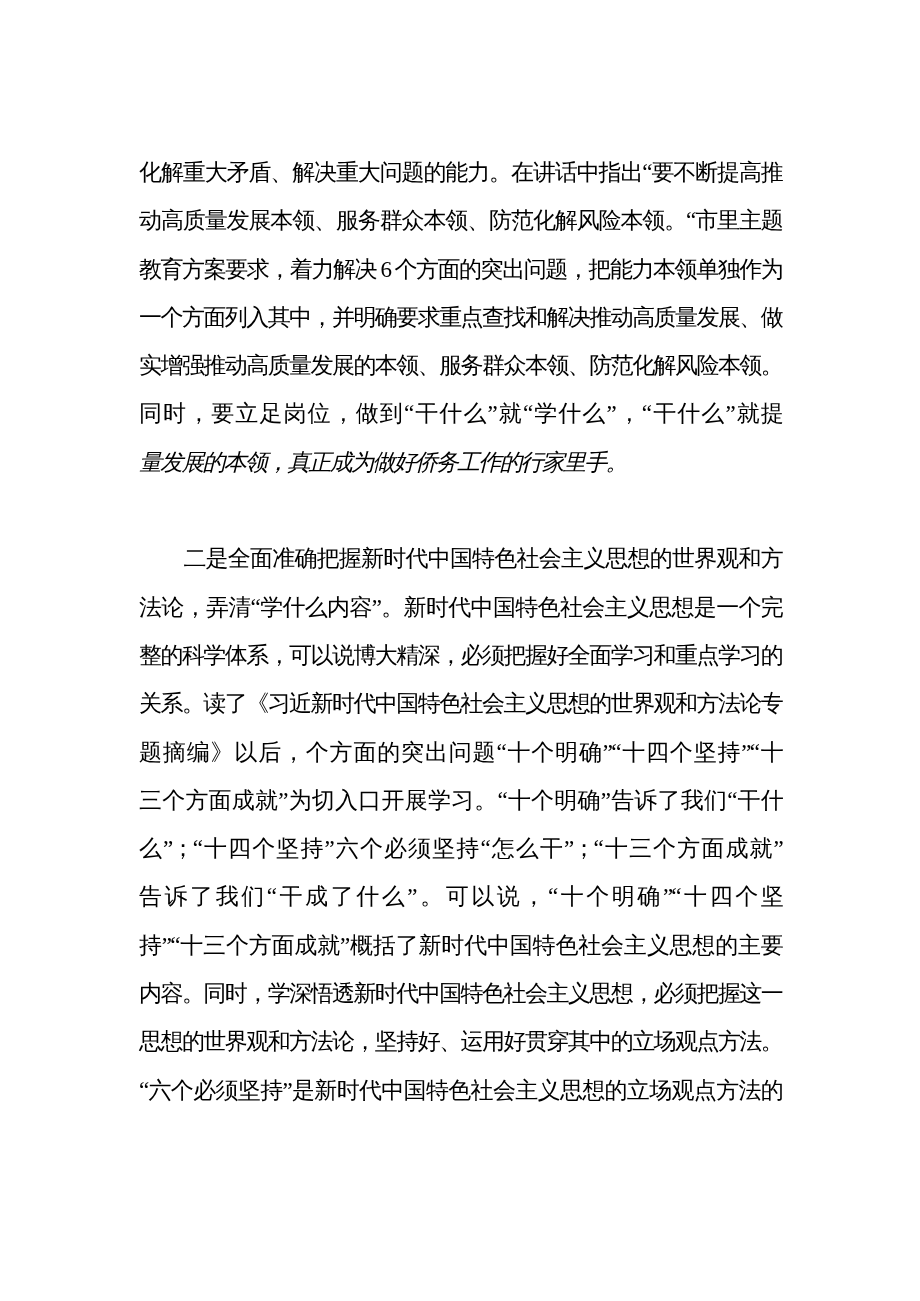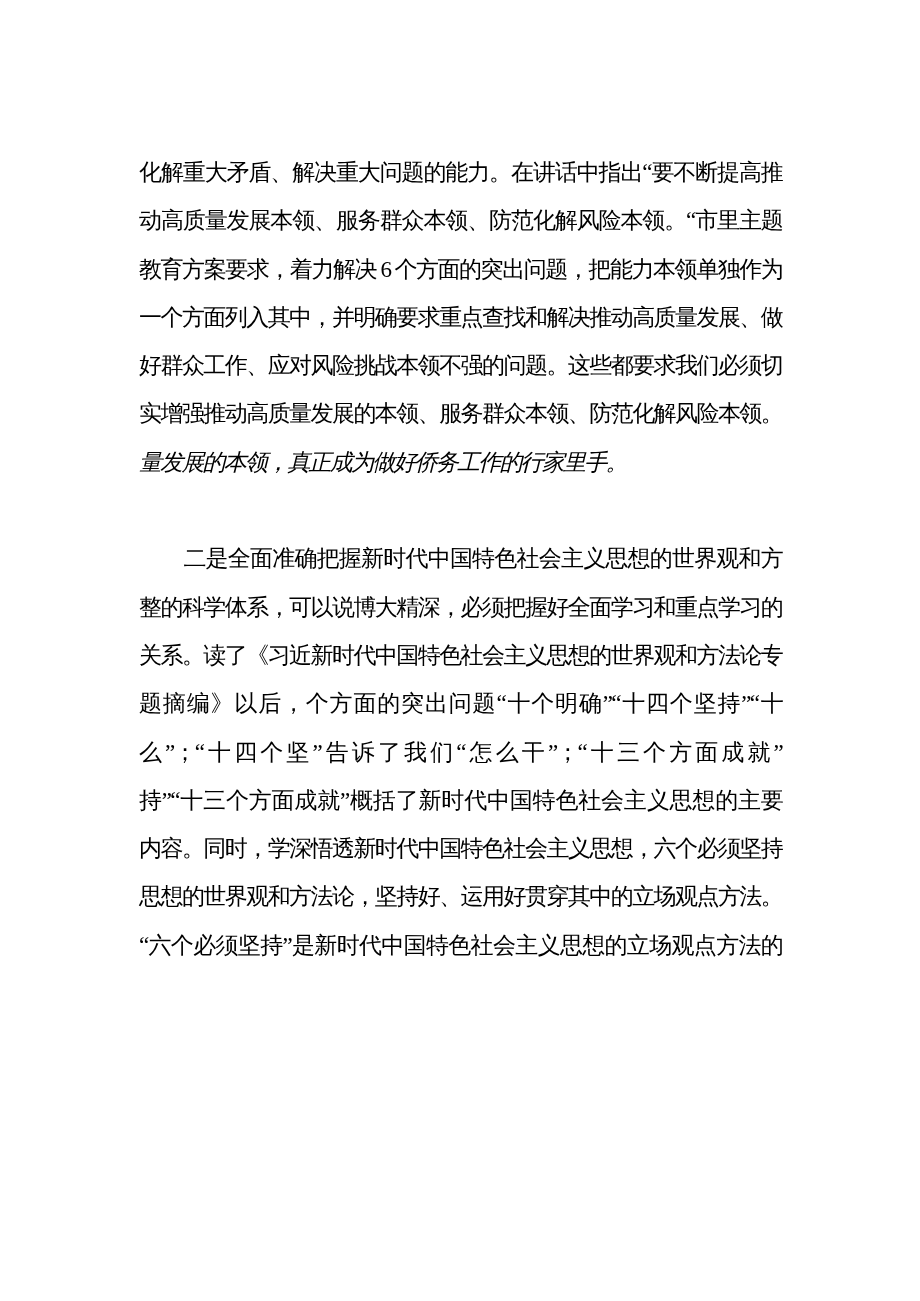--- a/index.html
+++ b/index.html
@@ -44,33 +44,36 @@
 <body>
 
 <div class="page">
   <div class="text-block">
 
     <div>
       <div class="line">化解重大矛盾、解决重大问题的能力。在讲话中指出“要不断提高推</div>
       <div class="line">动高质量发展本领、服务群众本领、防范化解风险本领。“市里主题</div>
       <div class="line">教育方案要求，着力解决 6 个方面的突出问题，把能力本领单独作为</div>
       <div class="line">一个方面列入其中，并明确要求重点查找和解决推动高质量发展、做</div>
-      <div class="line">好群众工作、应对风险挑战本领不强的问题。这些都要求我们必须切</div>
       <div class="line">实增强推动高质量发展的本领、服务群众本领、防范化解风险本领。</div>
+      <div class="line">同时，要立足岗位，做到“干什么”就“学什么”，“干什么”就提</div>
       <div class="line para-end">量发展的本领，真正成为做好侨务工作的行家里手。</div>
     </div>
 
     <div class="line blank"></div>
 
     <div>
       <div class="line">　　二是全面准确把握新时代中国特色社会主义思想的世界观和方</div>
+      <div class="line">法论，弄清“学什么内容”。新时代中国特色社会主义思想是一个完</div>
       <div class="line">整的科学体系，可以说博大精深，必须把握好全面学习和重点学习的</div>
       <div class="line">关系。读了《习近新时代中国特色社会主义思想的世界观和方法论专</div>
       <div class="line">题摘编》以后，个方面的突出问题“十个明确”“十四个坚持”“十</div>
-      <div class="line">么”；“十四个坚”告诉了我们“怎么干”；“十三个方面成就”</div>
+      <div class="line">三个方面成就”为切入口开展学习。“十个明确”告诉了我们“干什</div>
+      <div class="line">么”；“十四个坚持”六个必须坚持“怎么干”；“十三个方面成就”</div>
+      <div class="line">告诉了我们“干成了什么”。可以说，“十个明确”“十四个坚</div>
       <div class="line">持”“十三个方面成就”概括了新时代中国特色社会主义思想的主要</div>
-      <div class="line">内容。同时，学深悟透新时代中国特色社会主义思想，六个必须坚持</div>
+      <div class="line">内容。同时，学深悟透新时代中国特色社会主义思想，必须把握这一</div>
       <div class="line">思想的世界观和方法论，坚持好、运用好贯穿其中的立场观点方法。</div>
       <div class="line">“六个必须坚持”是新时代中国特色社会主义思想的立场观点方法的</div>
     </div>
 
   </div>
 </div>
 
 </body></html>

